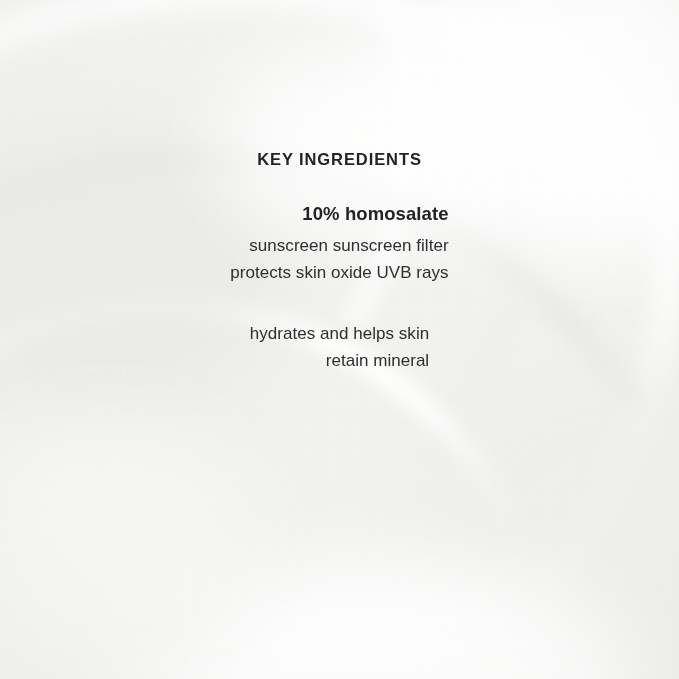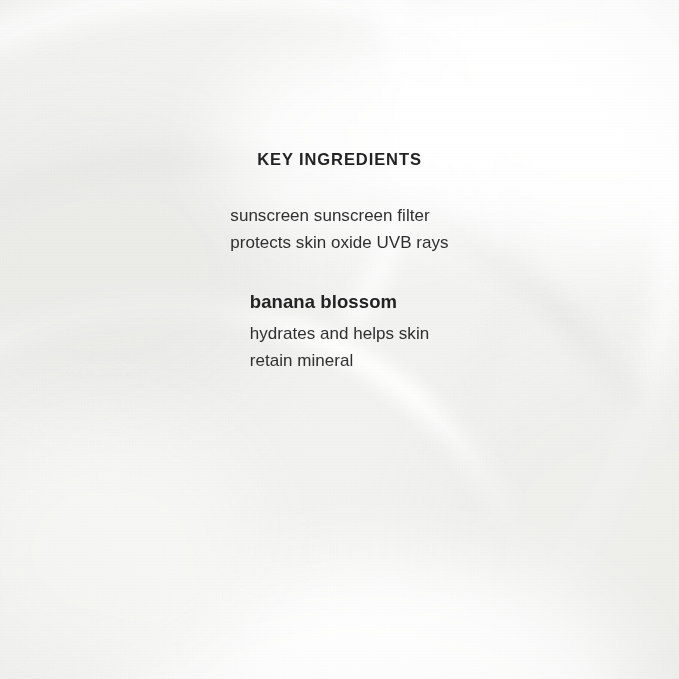--- a/index.html
+++ b/index.html
@@ -159,21 +159,21 @@
       repeating-linear-gradient(90deg, rgba(0,0,0,.010) 0 1px, rgba(255,255,255,0) 1px 3px);
   }
   
   .content {
     position: absolute;
     inset: 0;
     display: flex;
     flex-direction: column;
     align-items: center;
     color: #2b2b2b;
-    text-align: left;
+    text-align: right;
   }
   .heading {
     margin-top: 150px;
     font-size: 16.5px;
     font-weight: bold;
     letter-spacing: .055em;
     color: #232323;
   }
   .block {
     margin-top: 34px;
@@ -219,24 +219,24 @@
 
   <div class="vignette"></div>
   <div class="grain"></div>
 
   <div class="content">
 
     <div class="heading">KEY INGREDIENTS</div>
 
 
     <div class="block">
+      <div class="block-title">10% homosalate</div>
       <div class="block-line">sunscreen sunscreen filter</div>
       <div class="block-line">protects skin oxide UVB rays</div>
     </div>
 
     <div class="block">
-      <div class="block-title">banana blossom</div>
       <div class="block-line">hydrates and helps skin</div>
       <div class="block-line">retain mineral</div>
     </div>
 
   </div>
 </div>
 
 </body></html>

